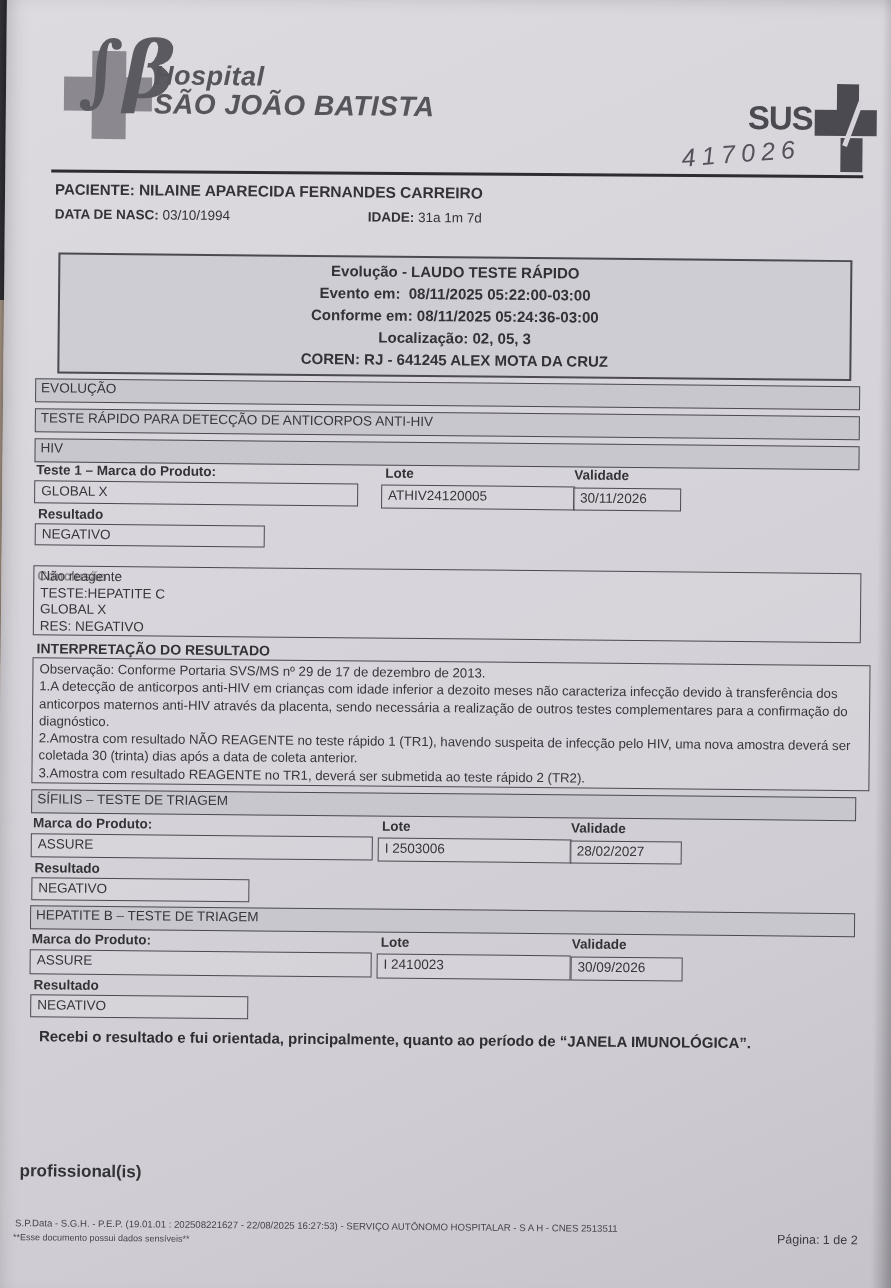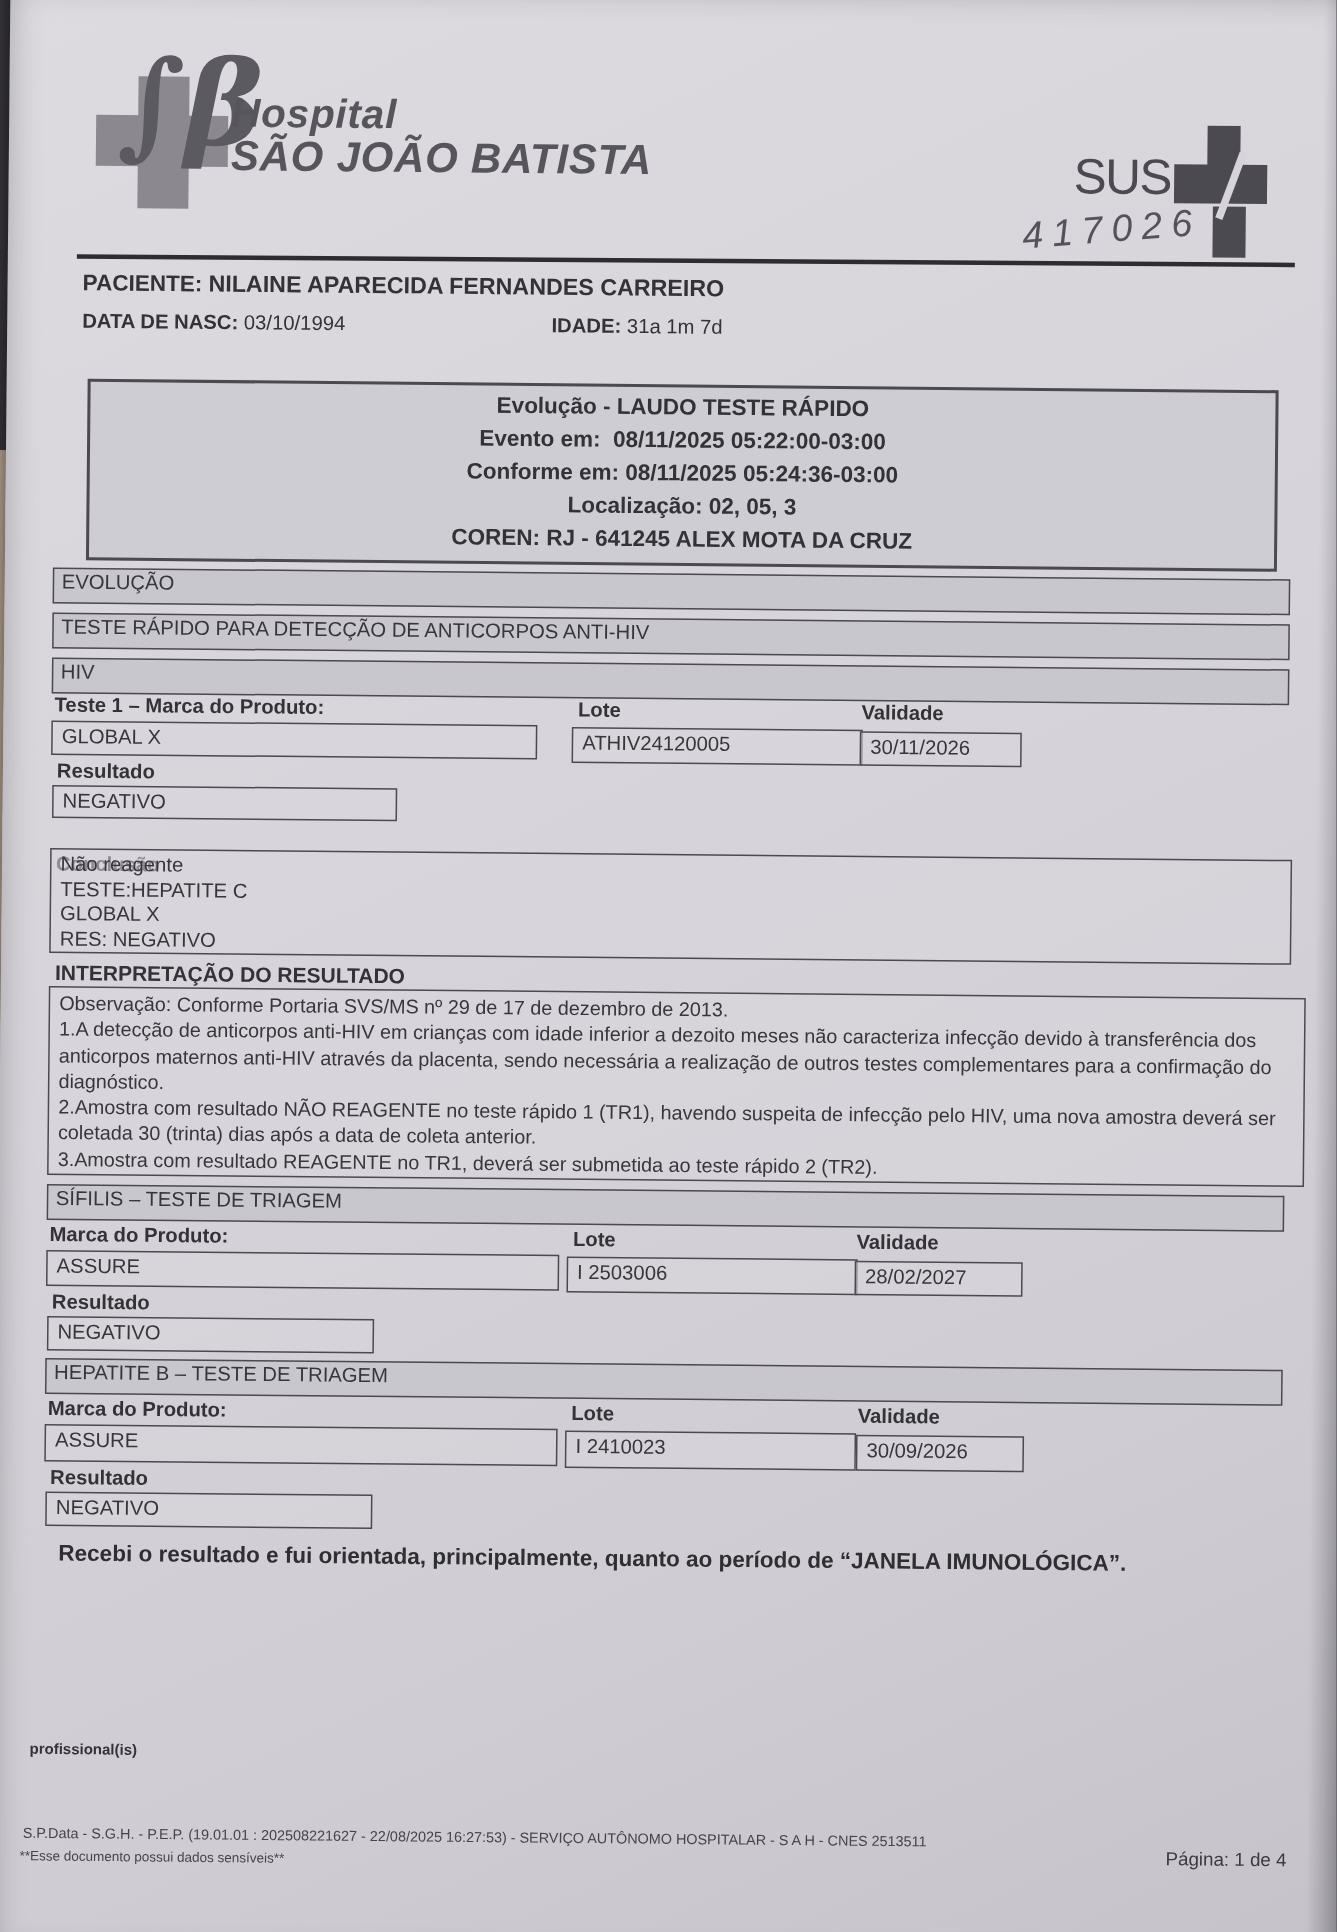--- a/index.html
+++ b/index.html
@@ -26,21 +26,21 @@
     background:linear-gradient(90deg,rgba(60,58,66,0),rgba(60,58,66,.38));pointer-events:none;}
 
   
   .logo-cross{left:56px;top:56px;width:92px;height:100px;}
   .logo-mono{left:72px;top:42px;font-family:"DejaVu Serif","Liberation Serif",serif;
     font-style:italic;font-weight:bold;font-size:78px;color:#5c5a61;line-height:1;}
   .logo-text{left:148px;top:72px;color:#57555c;font-style:italic;font-weight:bold;line-height:1.05;}
   .logo-line1{font-size:27px;letter-spacing:.5px;}
   .logo-line2{font-size:28px;letter-spacing:.5px;}
   .sus-wrap{left:710px;top:88px;display:flex;align-items:flex-start;}
-  .sus-text{font-size:33px;font-weight:normal;color:#4c4a51;letter-spacing:-1px;line-height:1;margin-top:18px;}
+  .sus-text{font-size:33px;font-weight:bold;color:#4c4a51;letter-spacing:-1px;line-height:1;margin-top:18px;margin-left:32px;}
   .handwritten{left:676px;top:144px;font-style:italic;font-size:25px;color:#55525b;
     letter-spacing:6px;transform:rotate(-5deg);}
   .header-rule{left:46px;top:180px;width:812px;height:3px;background:#2d2c31;transform:rotate(-0.15deg);}
 
   .pt-row1{left:50px;top:192px;font-size:15px;font-weight:bold;}
   .pt-row1 .name{font-size:15.5px;}
   .pt-row2{left:50px;top:218px;font-size:13.5px;}
   .b{font-weight:bold;text-align:right;}
 
   
@@ -86,21 +86,21 @@
   .hep-lbl-marca{left:34px;top:943px;}
   .hep-lbl-lote{left:383px;top:943px;}
   .hep-lbl-val{left:574px;top:943px;}
   .hep-box-marca{left:32px;top:961px;width:334px;height:21px;}
   .hep-box-lote{left:379px;top:962px;width:186px;height:21px;}
   .hep-box-val{left:573px;top:963px;width:104px;height:20px;}
   .hep-lbl-res{left:36px;top:989px;}
   .hep-box-res{left:33px;top:1006px;width:210px;height:19px;}
 
   .recebi{left:42px;top:1039px;width:822px;font-size:15px;font-weight:bold;color:#2f2e33;}
-  .profissional{left:24px;top:1173px;font-size:10px;font-weight:bold;text-align:right;}
+  .profissional{left:24px;top:1173px;font-size:17px;font-weight:bold;text-align:right;}
   .sysline{left:20px;top:1229px;font-size:9.6px;color:#45444a;}
   .sensitive{left:18px;top:1244px;font-size:9px;color:#45444a;}
   .pagina{left:782px;top:1237px;font-size:12.5px;color:#3b3a40;}
 </style>
 </head>
 <body>
 
 <div class="abs bg-dark-corner"></div>
 <div class="abs bg-beige"></div>
 <div class="abs bg-right"></div>
@@ -207,16 +207,16 @@
   <div class="abs fbox hep-box-marca">ASSURE</div>
   <div class="abs fbox hep-box-lote">I 2410023</div>
   <div class="abs fbox hep-box-val">30/09/2026</div>
   <div class="abs lbl hep-lbl-res">Resultado</div>
   <div class="abs fbox hep-box-res">NEGATIVO</div>
 
   <div class="abs recebi">Recebi o resultado e fui orientada, principalmente, quanto ao período de “JANELA IMUNOLÓGICA”.</div>
   <div class="abs profissional">profissional(is)</div>
   <div class="abs sysline">S.P.Data - S.G.H. - P.E.P. (19.01.01 : 202508221627 - 22/08/2025 16:27:53) - SERVIÇO AUTÔNOMO HOSPITALAR - S A H - CNES 2513511</div>
   <div class="abs sensitive">**Esse documento possui dados sensíveis**</div>
-  <div class="abs pagina">Página: 1 de 4</div>
+  <div class="abs pagina">Página: 1 de 2</div>
 
   <div class="abs shade-right"></div>
 </div>
 
 </body></html>

